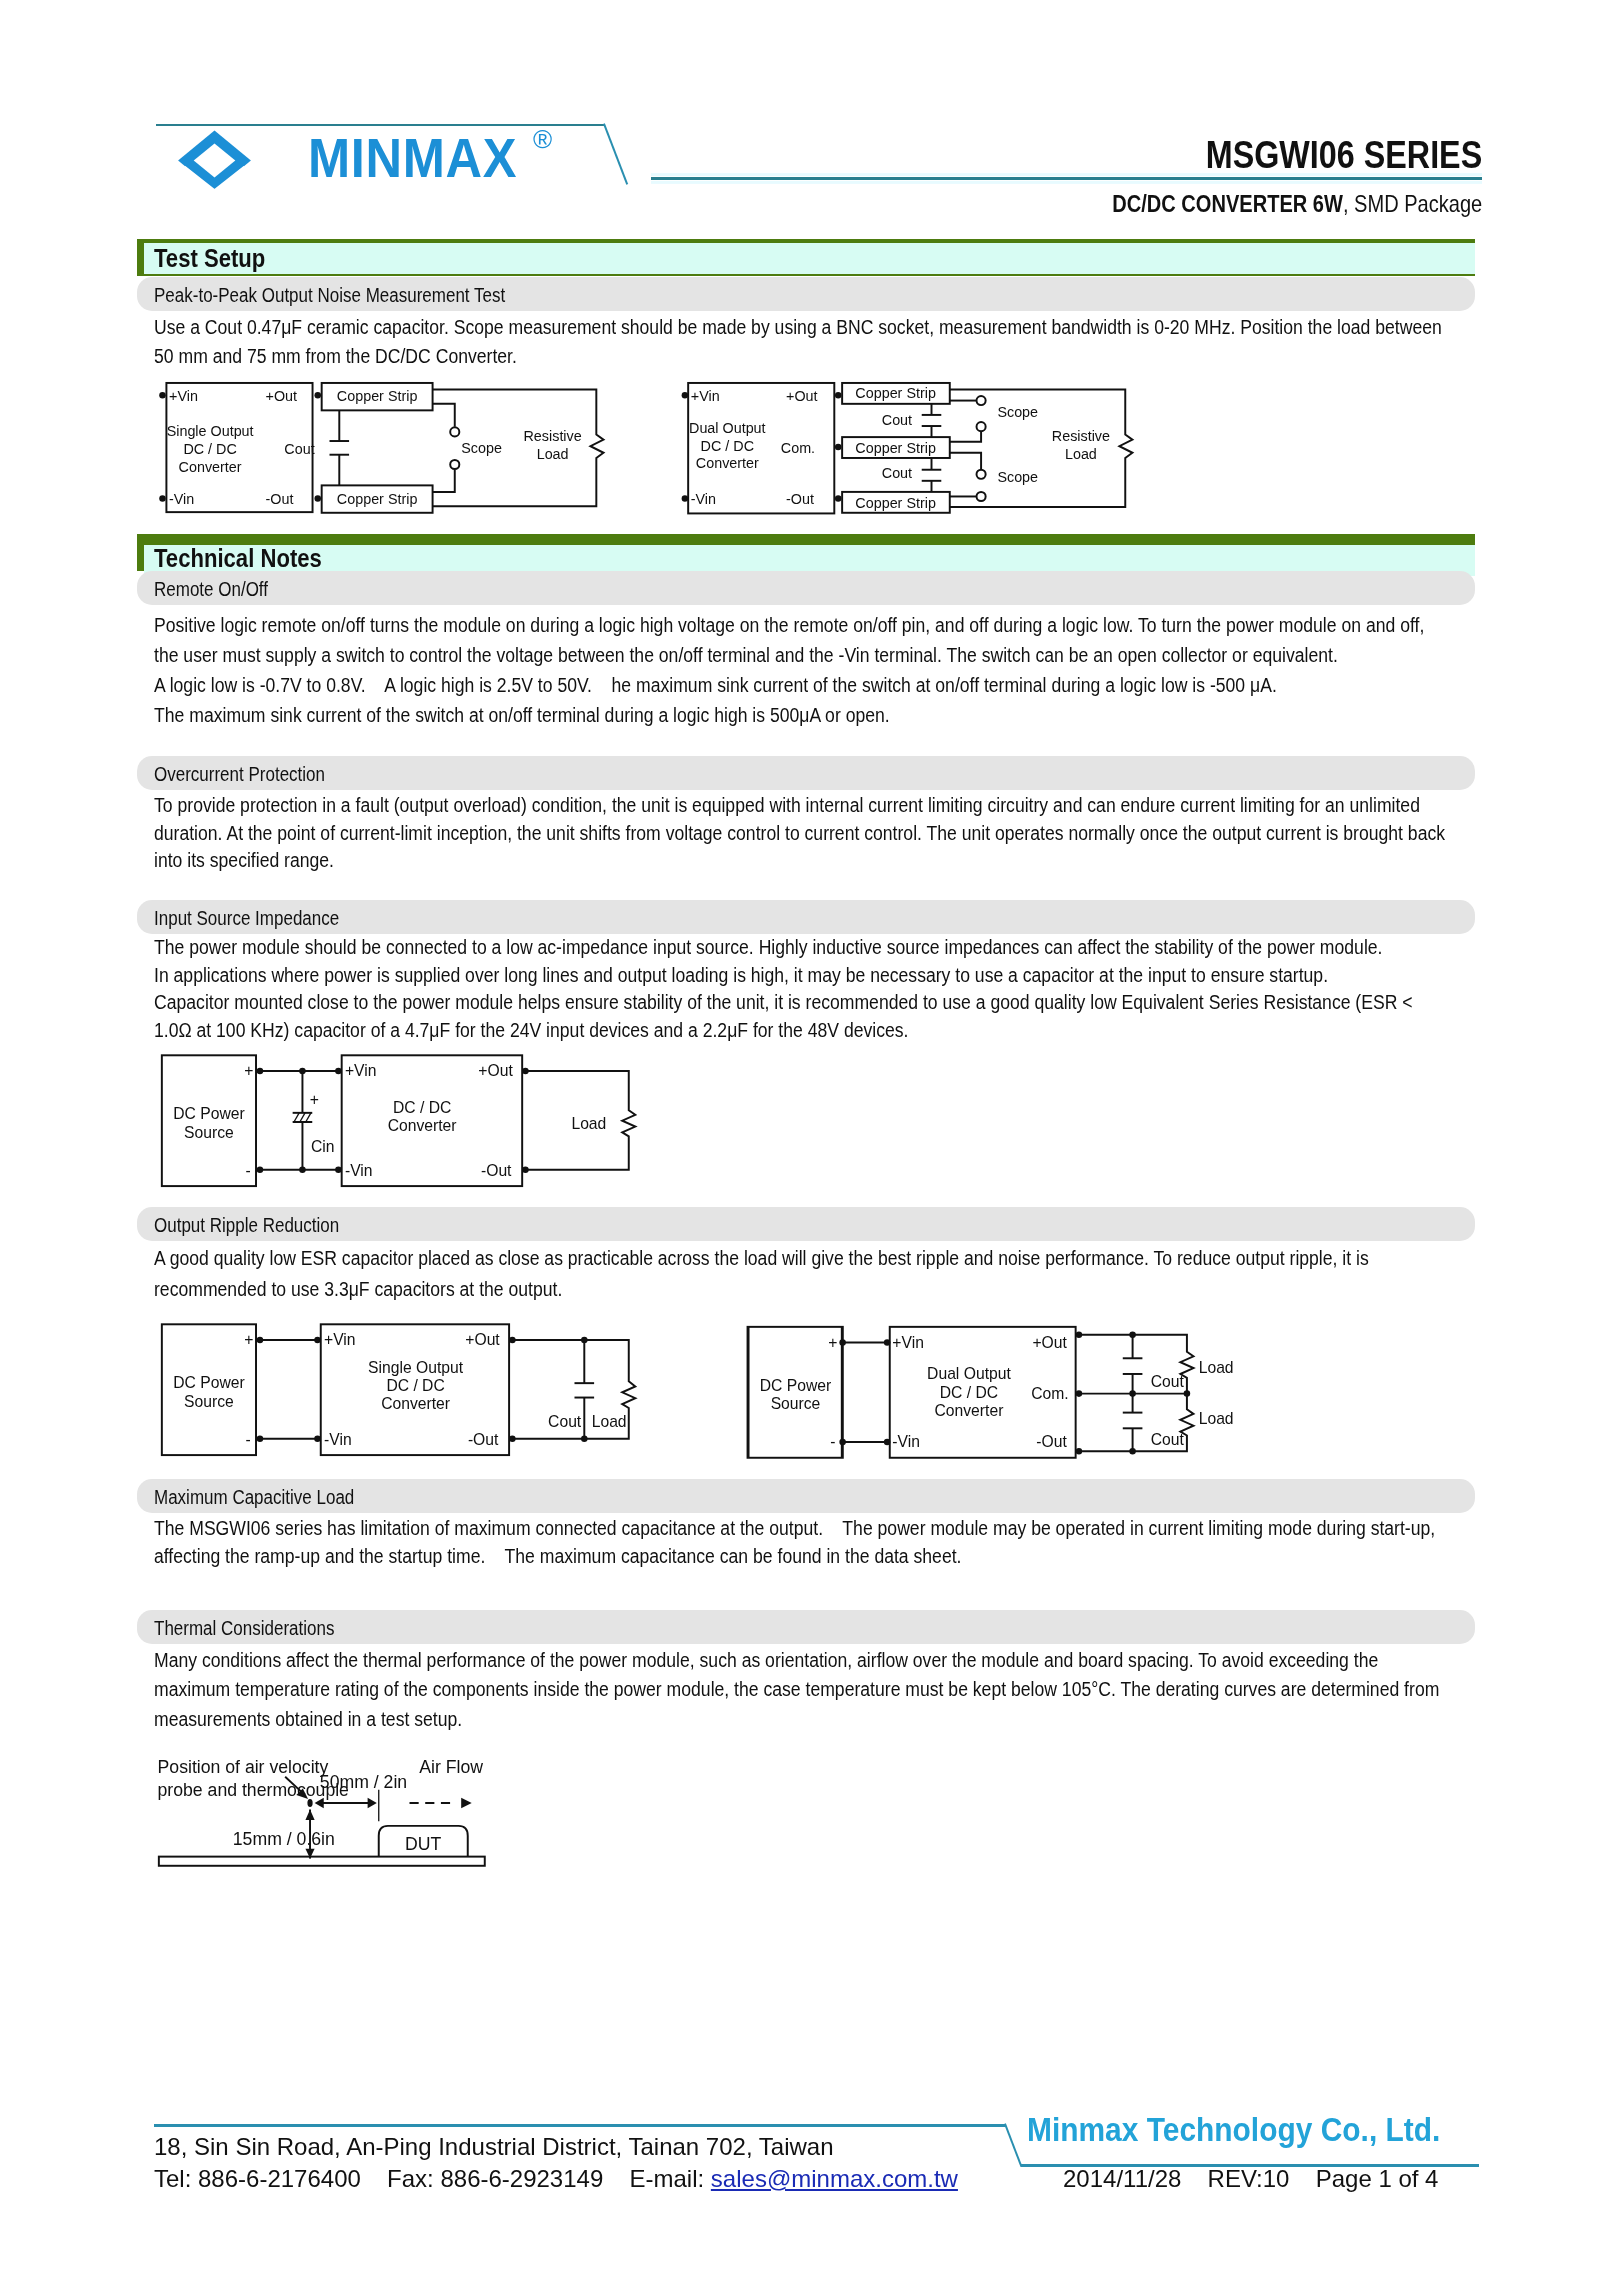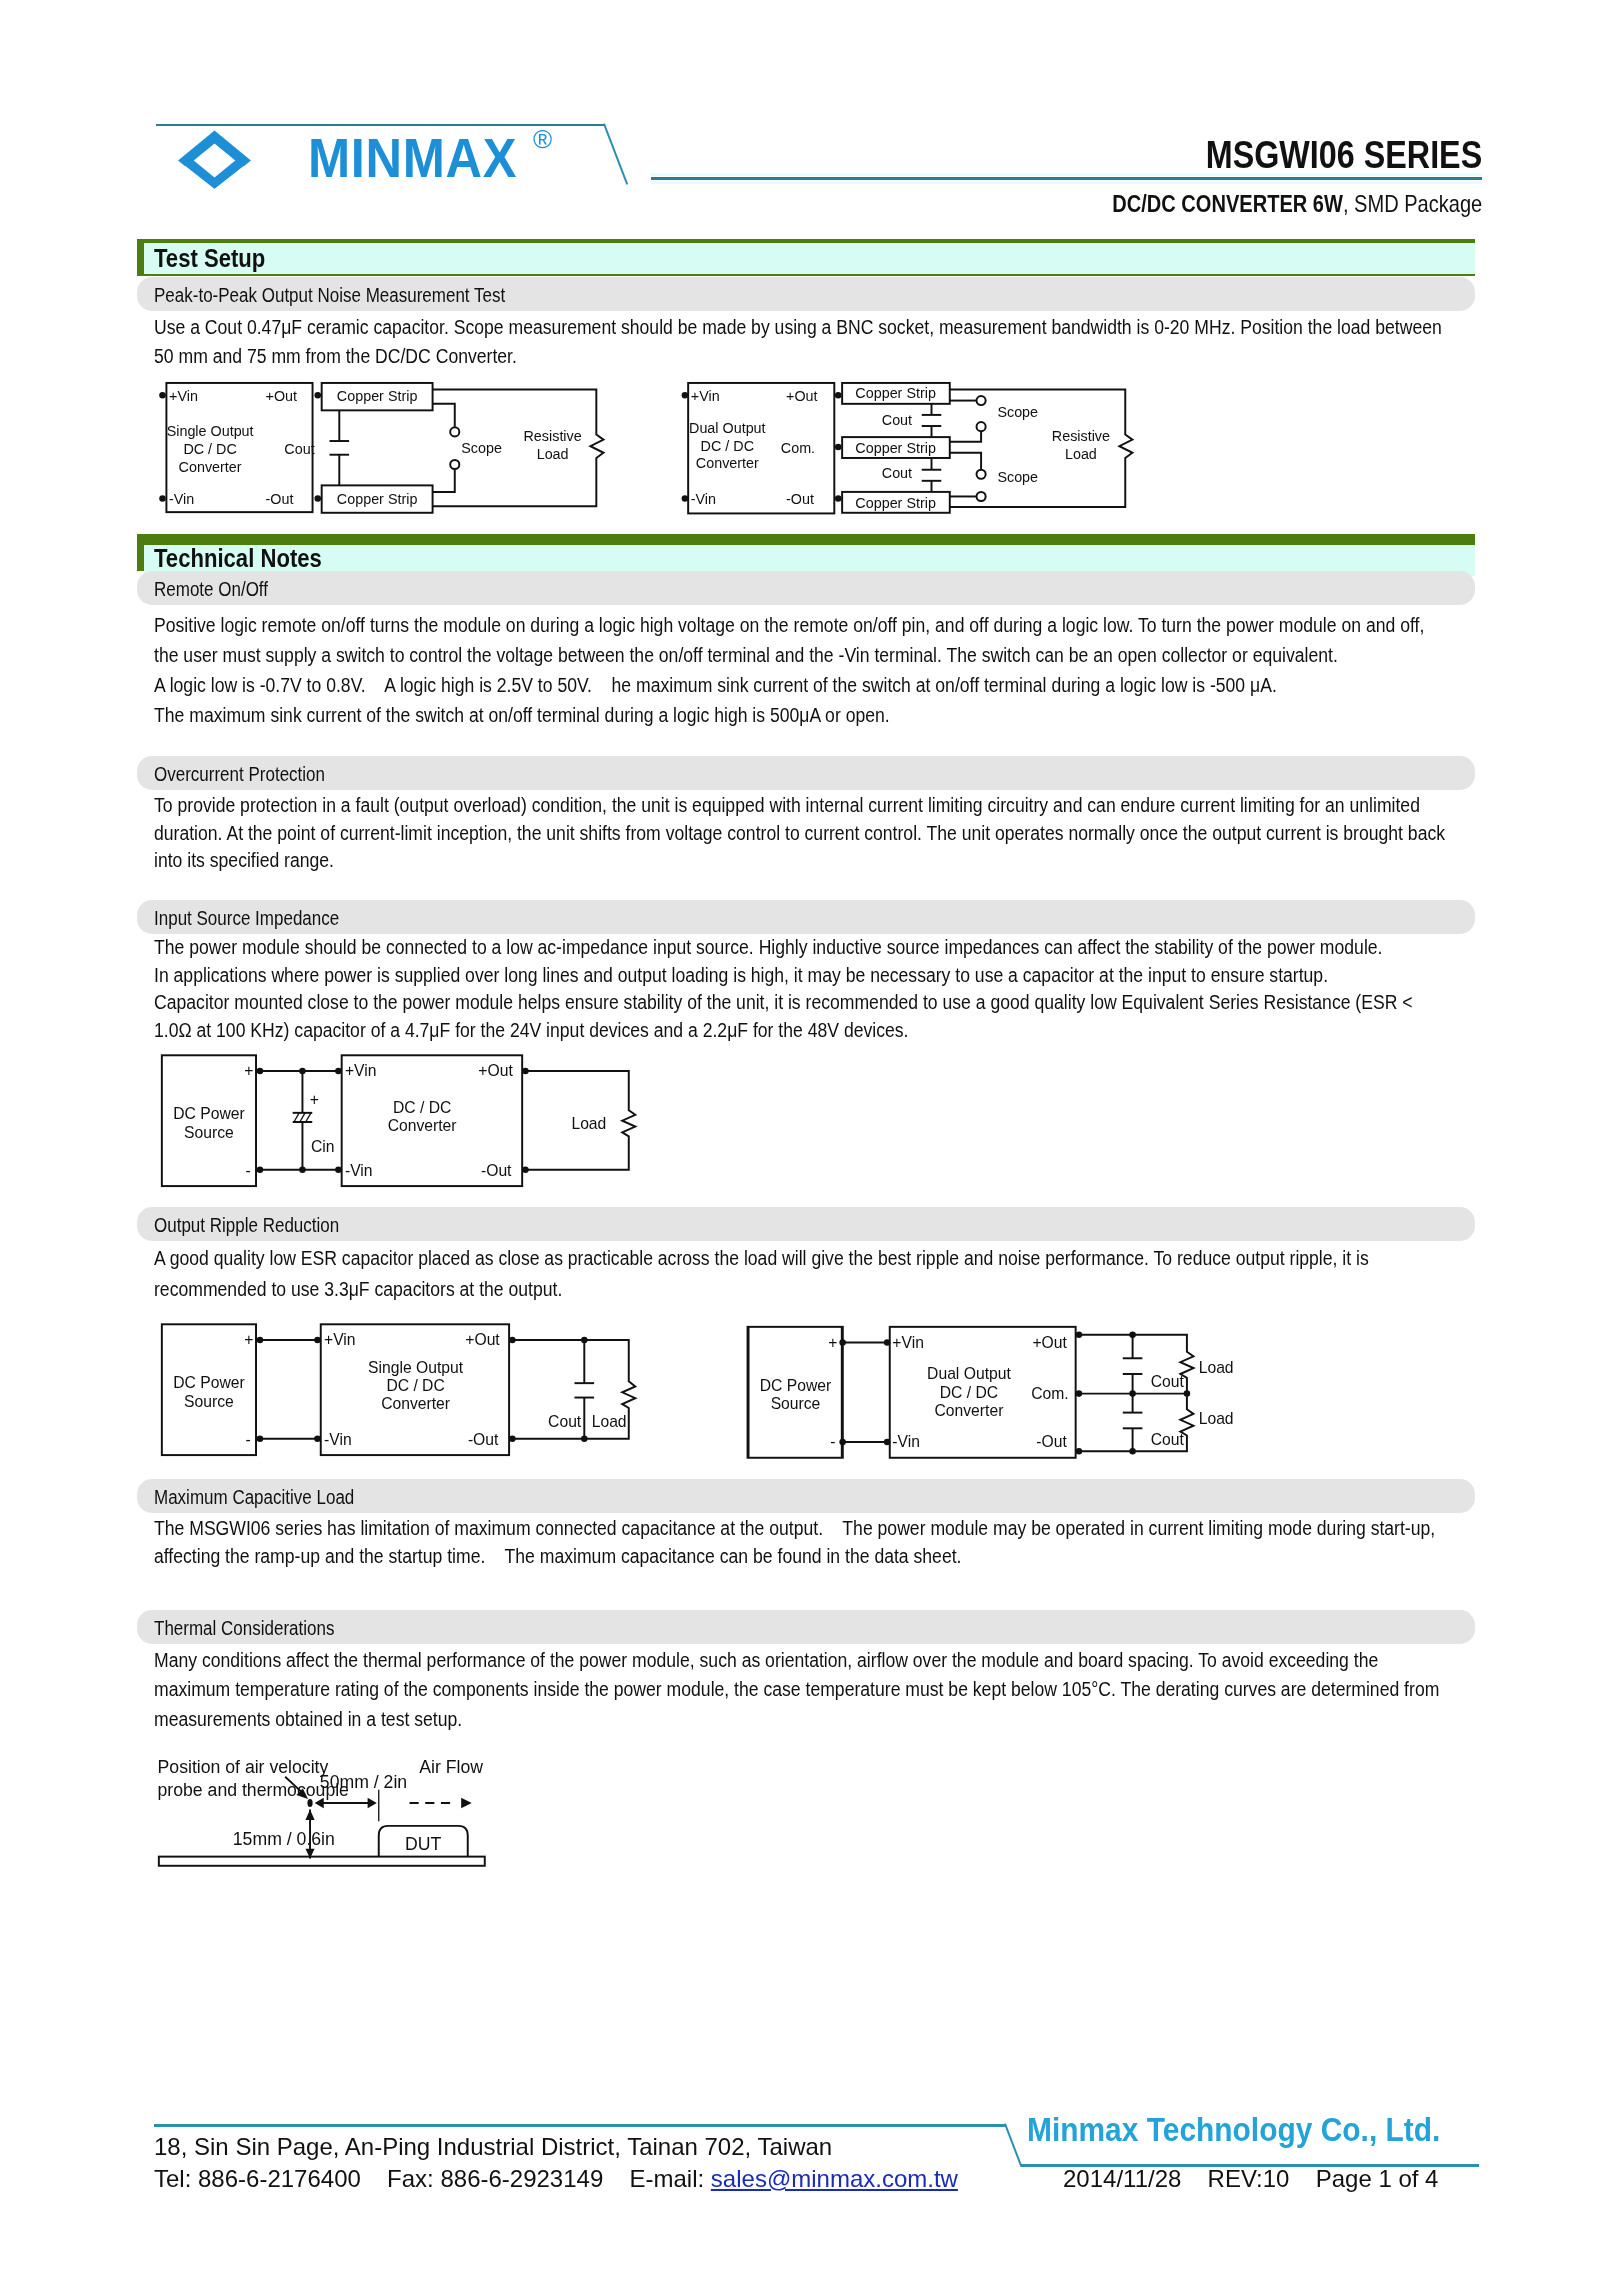--- a/index.html
+++ b/index.html
@@ -344,21 +344,21 @@
   <polygon points="490,90 474,82 474,98" fill="#111"></polygon>
   <path d="M348,172 L348,140 Q348,125 362,125 L470,125 Q484,125 484,140 L484,172" fill="none" stroke="#111" stroke-width="3"></path>
   <text x="416" y="162" text-anchor="middle">DUT</text>
   <rect x="12" y="172" width="498" height="14" fill="none" stroke="#111" stroke-width="3"></rect>
 </svg>
 
 <div class="abs foot-line1"></div>
 <div class="abs foot-slant"></div>
 <div class="abs foot-line2"></div>
 <div class="abs foot-company">Minmax Technology Co., Ltd.</div>
-<div class="abs foot-addr">18, Sin Sin Page, An-Ping Industrial District, Tainan 702, Taiwan</div>
+<div class="abs foot-addr">18, Sin Sin Road, An-Ping Industrial District, Tainan 702, Taiwan</div>
 <div class="abs foot-contact">
   <span>Tel: 886-6-2176400</span><span class="gap"></span>
   <span>Fax: 886-6-2923149</span><span class="gap"></span>
   <span>E-mail:</span>
   <a>sales@minmax.com.tw</a>
 </div>
 <div class="abs foot-meta">
   <span>2014/11/28</span><span class="gap"></span>
   <span>REV:10</span><span class="gap"></span>
   <span>Page 1 of 4</span>

